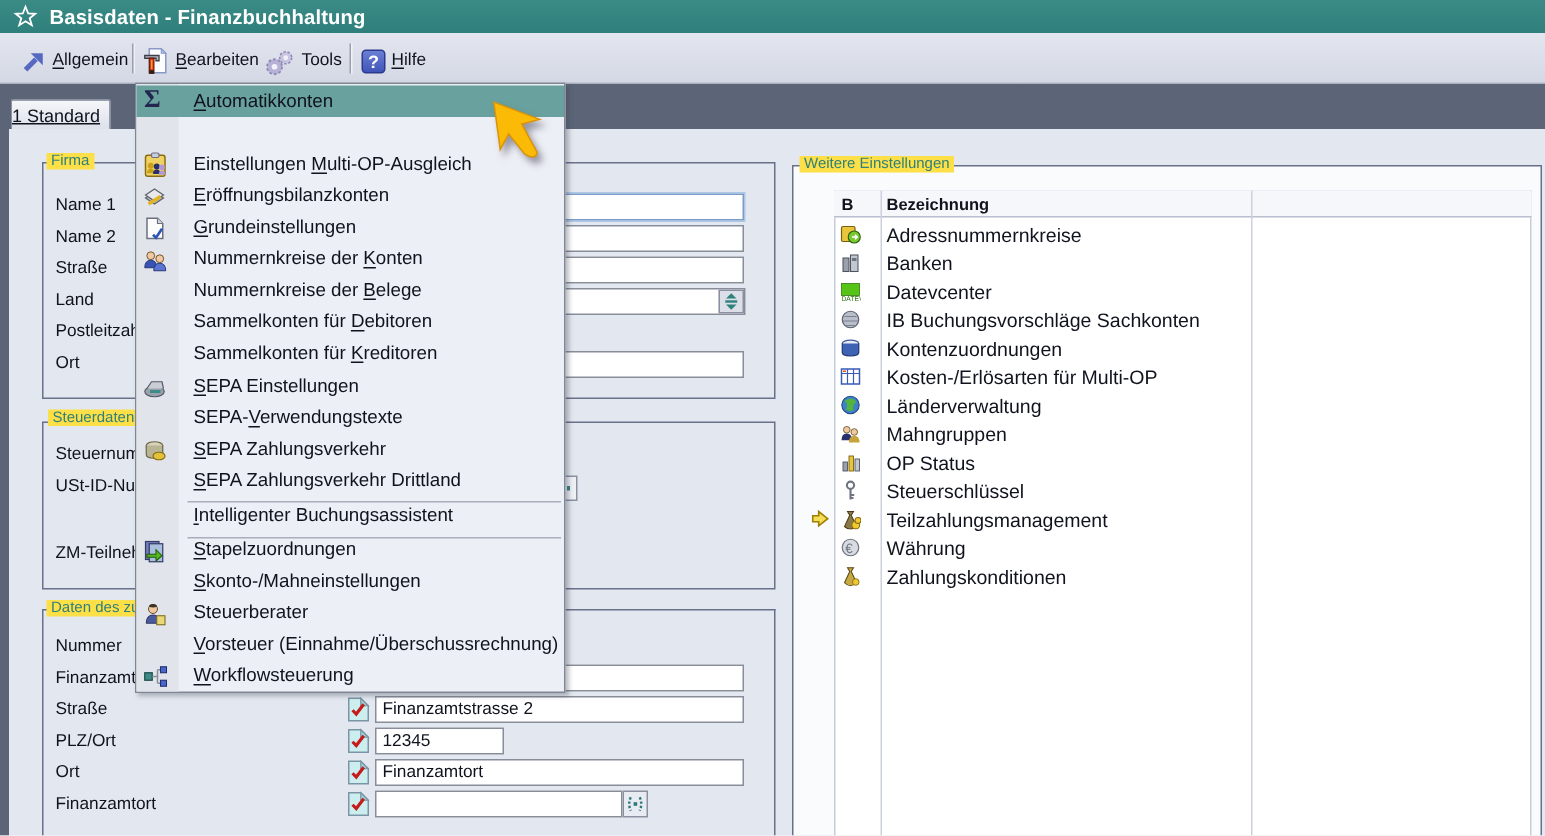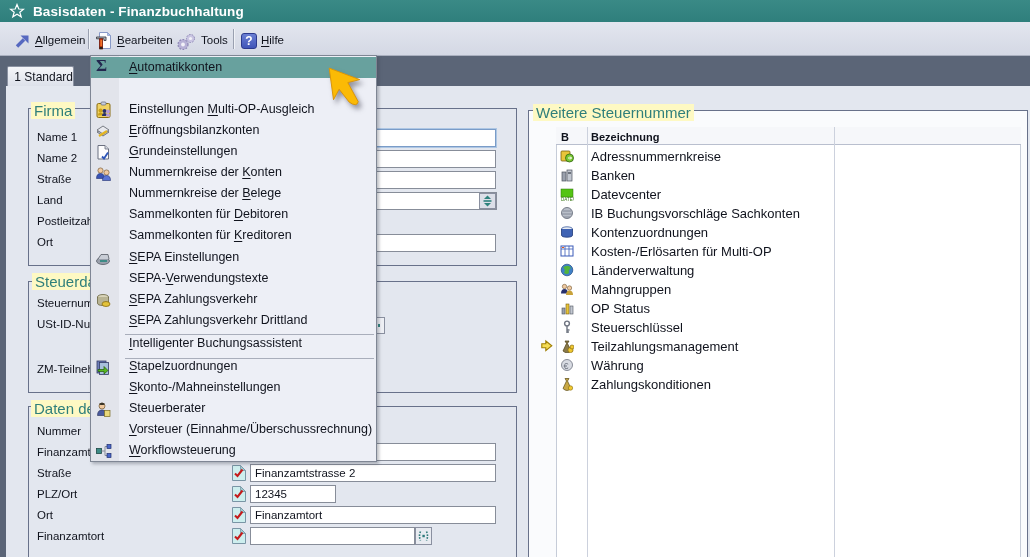--- a/index.html
+++ b/index.html
@@ -22,29 +22,29 @@
 u { text-decoration:underline; text-underline-offset:2px; }
 
 
 .darkband { left:0; top:56px; width:1030px; height:30px; background:#5b6577; }
 .leftstrip { left:0; top:86px; width:6px; height:471px; background:#5b6577; }
 
 
 .tab { left:7px; top:66px; width:67px; height:20px;
   background:linear-gradient(180deg,#f5f6fa 0%,#dde1ea 100%);
   border:1px solid #8b92a2; border-bottom:none;
-  border-radius:2px 2px 0 0; text-align:right; padding-top:3px; font-size:12px; }
+  border-radius:2px 2px 0 0; text-align:left; padding-top:3px; font-size:12px;text-decoration:underline; }
 
 
 .leftpane { left:6px; top:86px; width:521px; height:471px; background:#e3e7ef; }
 .rightpane { left:527px; top:86px; width:503px; height:471px; background:#e3e7ef; }
 
 
 .gbox { border:1px solid #68718a; }
-.glabel { font-size:15px; color:#2f7f7b; background:#fef9c3; padding:0 3px; }
+.glabel { font-size:10px; color:#2f7f7b; background:#fde047; padding:0 3px; }
 
 .flabel { font-size:11.5px; color:#10131d; white-space:nowrap; }
 .inp { background:#fff; border:1px solid #878d99; font-size:11.5px; line-height:14px; }
 
 
 .tbl { left:556px; top:127px; width:465px; height:430px; background:#fff; border:1px solid #c6ccd8; border-bottom:none; }
 .thead { left:556px; top:127px; width:465px; height:18px; background:#f6f7fa; border-bottom:1px solid #b9bfce; }
 .tv1 { left:587px; top:127px; width:1px; height:430px; background:#ccd1dd; }
 .tv2 { left:834px; top:127px; width:1px; height:430px; background:#ccd1dd; }
 .trow { left:591px; font-size:13px; white-space:nowrap; }
@@ -182,21 +182,21 @@
   <div class="abs inp" style="left:250px;top:506px;width:246px;height:18px;padding:1px 4px">Finanzamtort</div>
   <div class="abs inp" style="left:250px;top:527px;width:165px;height:18px"></div>
   <div class="abs" style="left:415px;top:527px;width:17px;height:18px;background:#e8ebf1;border:1px solid #8a90a0;"></div>
   <svg class="abs" style="left:417px;top:530px" width="13" height="12" viewBox="0 0 13 12">
     <path d="M3.5 1.5 Q1.5 6 3.5 10.5" stroke="#2e7a7a" stroke-width="1.6" fill="none" stroke-dasharray="1.6 1.3"></path>
     <path d="M9.5 1.5 Q11.5 6 9.5 10.5" stroke="#2e7a7a" stroke-width="1.6" fill="none" stroke-dasharray="1.6 1.3"></path>
     <rect x="5.4" y="4.8" width="2.4" height="2.4" fill="#2e7a7a"></rect>
   </svg>
 
   <div class="abs" style="left:528px;top:110px;width:500px;height:447px;border:1px solid #68718a;border-bottom:none;background:#fafbfd"></div>
-  <div class="abs glabel" style="left:533px;top:104px">Weitere Steuernummer</div>
+  <div class="abs glabel" style="left:533px;top:104px">Weitere Einstellungen</div>
 
   <div class="abs tbl"></div>
   <div class="abs thead"></div>
   <div class="abs tv1"></div>
   <div class="abs tv2"></div>
   <div class="abs" style="left:561px;top:131px;font-size:11px;font-weight:bold">B</div>
   <div class="abs" style="left:591px;top:131px;font-size:11px;font-weight:bold">Bezeichnung</div>
 
   <div class="abs trow" style="top:149px">Adressnummernkreise</div>
   <div class="abs trow" style="top:168px">Banken</div>

